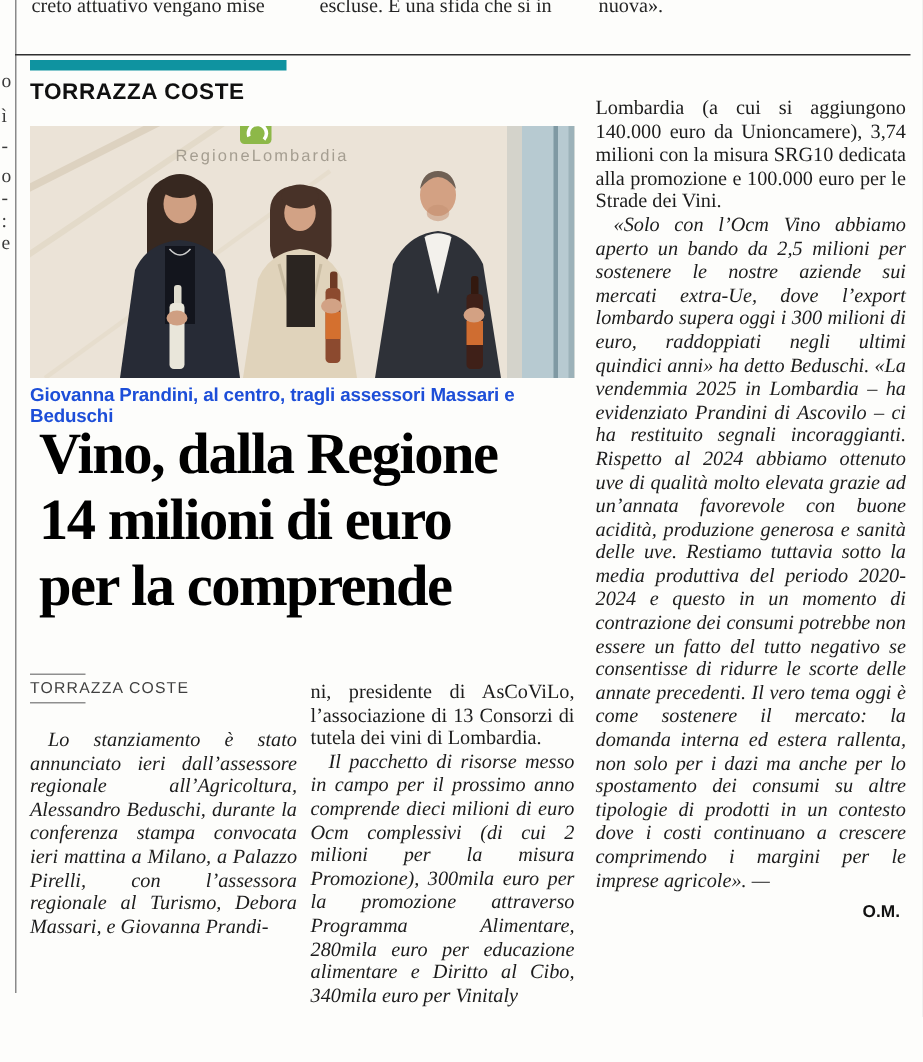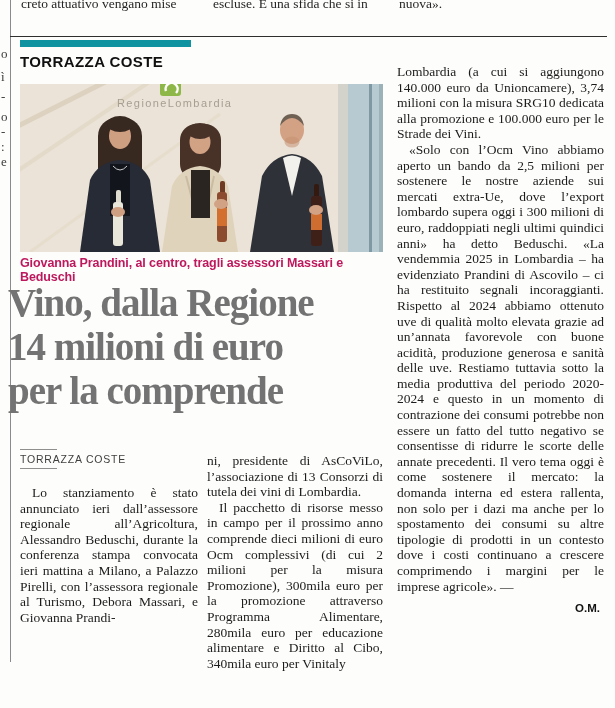--- a/index.html
+++ b/index.html
@@ -27,43 +27,43 @@
   .rule-top{position:absolute;left:10px;top:36px;width:597px;height:1px;background:#2f2f2f;}
   .teal-bar{position:absolute;left:20px;top:40px;width:171px;height:7px;}
   .section-label{
     position:absolute;left:20px;top:53px;
     font:700 15px "Liberation Sans",sans-serif;letter-spacing:.4px;color:#101010;
   }
   
   .photo{position:absolute;left:20px;top:84px;width:363px;height:168px;background:#ebe3d7;}
   .caption{
     position:absolute;left:20px;top:256px;width:368px;
-    font:700 12.5px "Liberation Sans",sans-serif;color:#be185d;letter-spacing:-.1px;
+    font:700 12.5px "Liberation Sans",sans-serif;color:#1d4ed8;letter-spacing:-.1px;
   }
   
   .headline{
-    position:absolute;left:8px;top:281px;width:376px;
-    font:700 39px "Liberation Serif",serif;line-height:44px;letter-spacing:-1px;color:#737373;
+    position:absolute;left:26px;top:281px;width:376px;
+    font:700 39px "Liberation Serif",serif;line-height:44px;letter-spacing:-1px;color:#000000;
   }
   .headline span{display:block;}
   
   .kicker{position:absolute;left:20px;top:449px;width:178px;}
   .kicker .krule{width:37px;height:1px;background:#8f8f8f;}
   .kicker .klabel{
     font:10.5px "Liberation Sans",sans-serif;letter-spacing:.8px;color:#3f3f3f;
     margin:3px 0 3px 0;
   }
   
   .col{
     position:absolute;
     font:13.5px/15.6px "Liberation Serif",serif;color:#1c1c1c;
     text-align:justify;hyphens:auto;-webkit-hyphens:auto;
   }
   .col p{margin:0;}
-  .col p.ind{text-indent:12px;}
+  .col p.ind{text-indent:12px;font-style:italic;}
   .col-left{left:20px;top:485px;width:178px;}
   .col-mid{left:207px;top:453px;width:176px;}
   .col-right{left:397px;top:64px;width:207px;}
   .byline{
     text-align:right;margin-top:8px;padding-right:4px;
     font:700 11.5px "Liberation Sans",sans-serif;color:#111;
   }
   
   .logo-text{font-family:"Liberation Sans",sans-serif;}
 </style>

